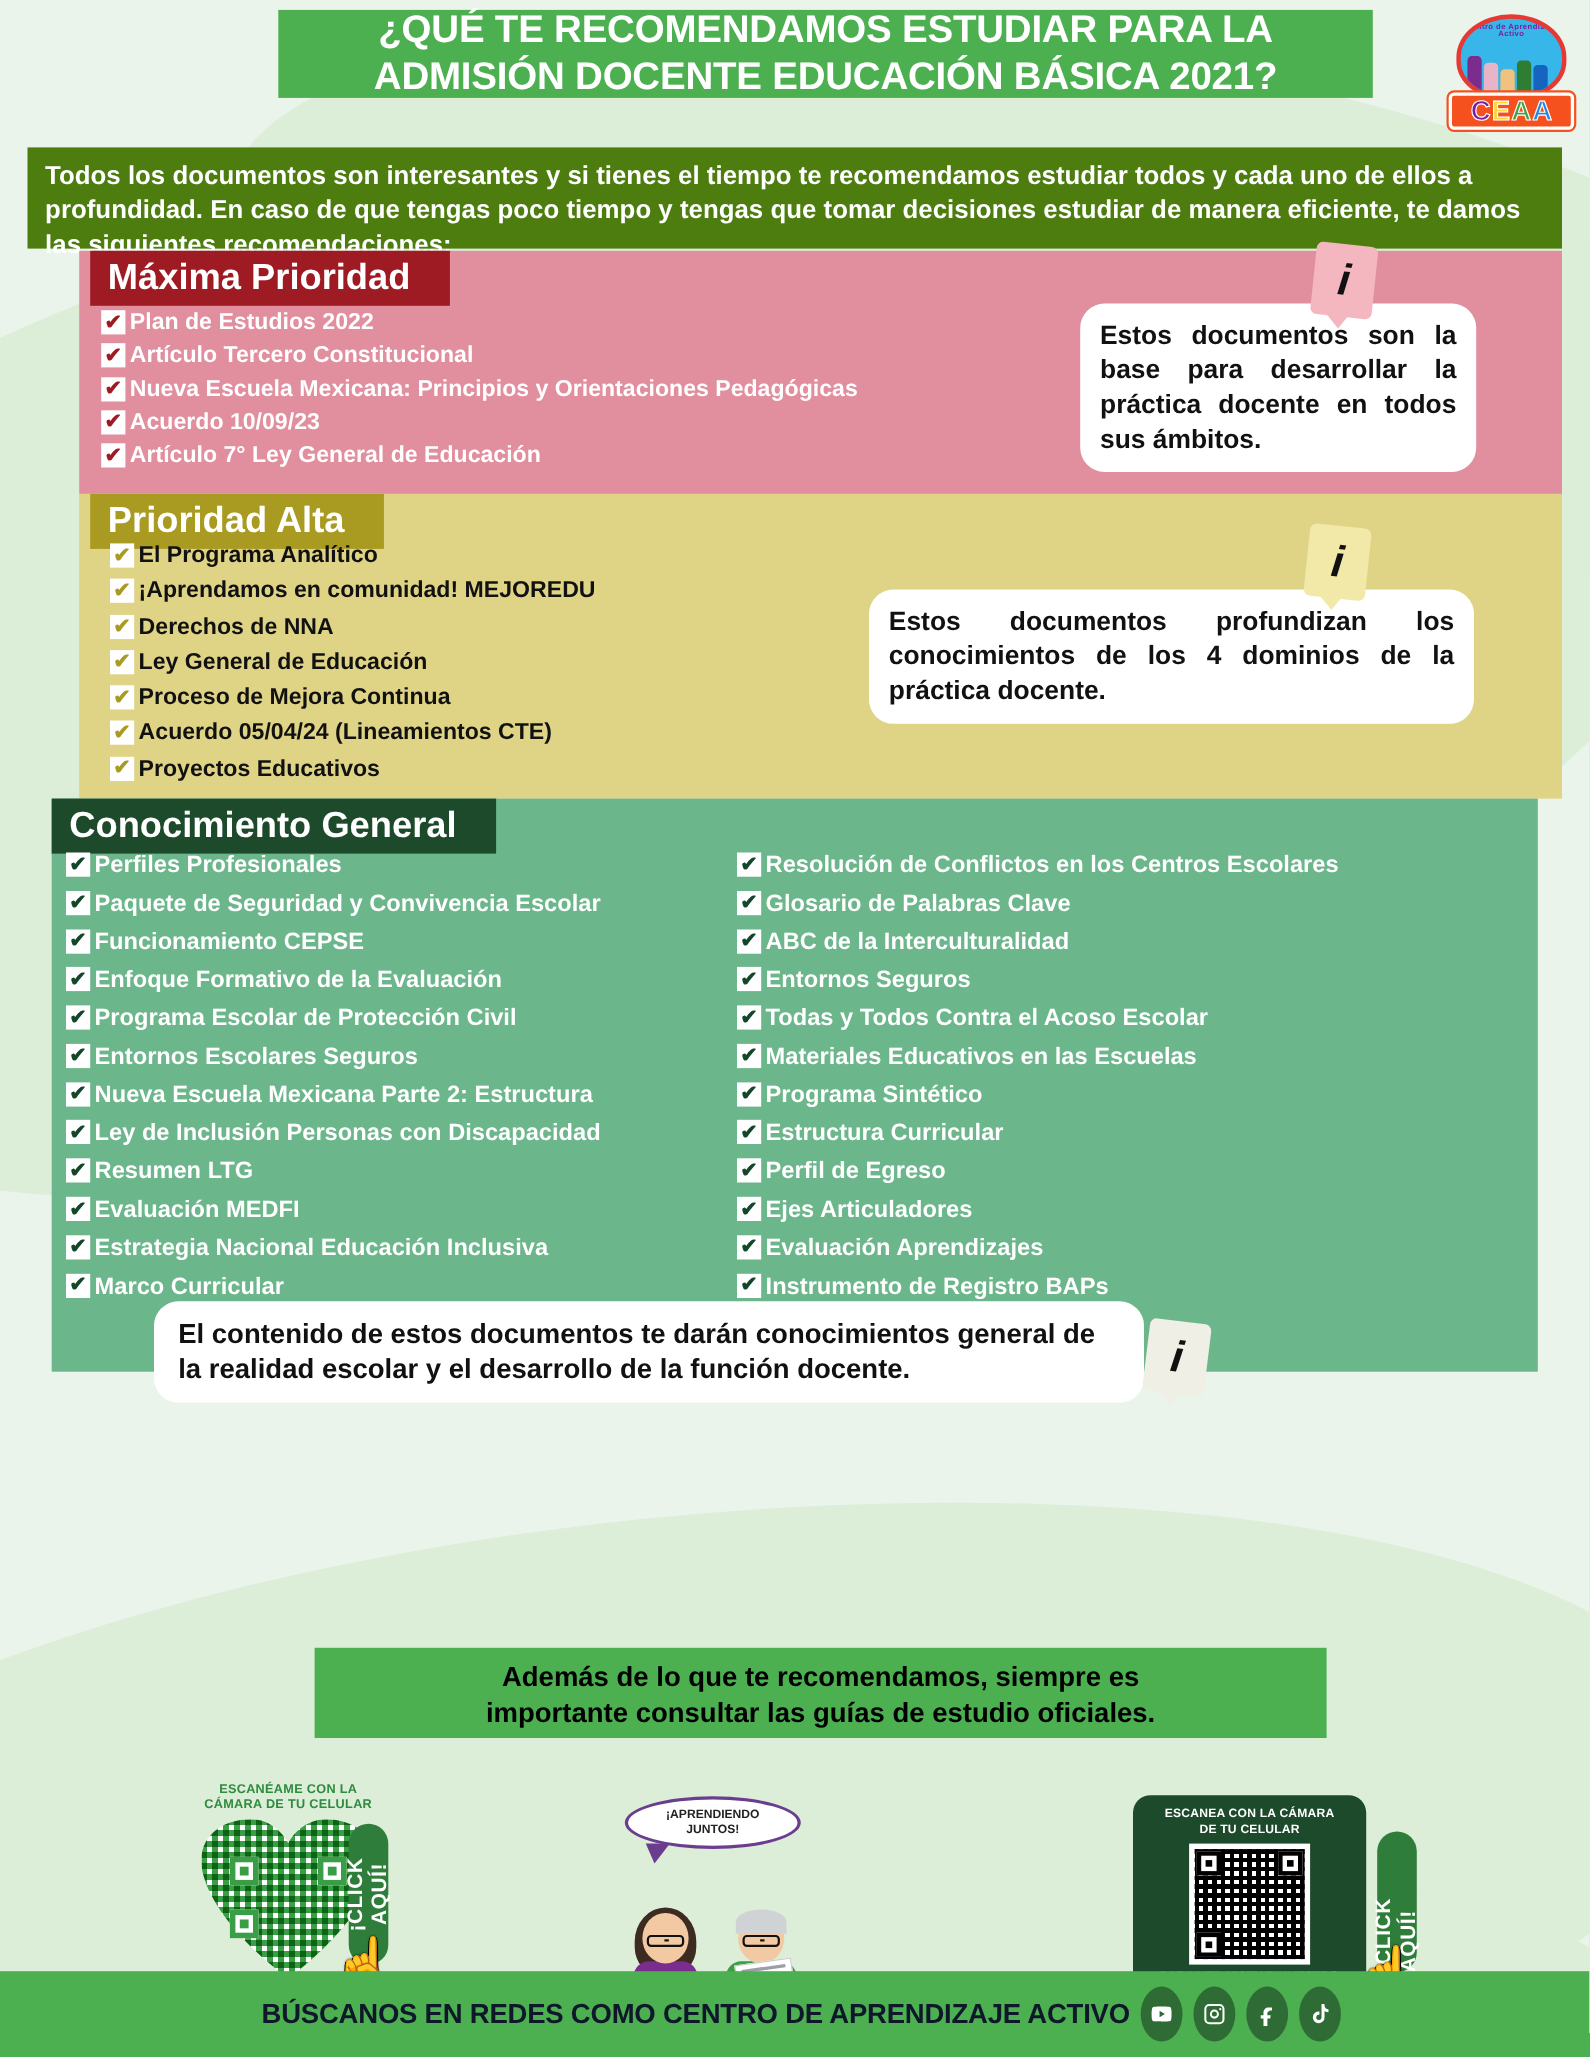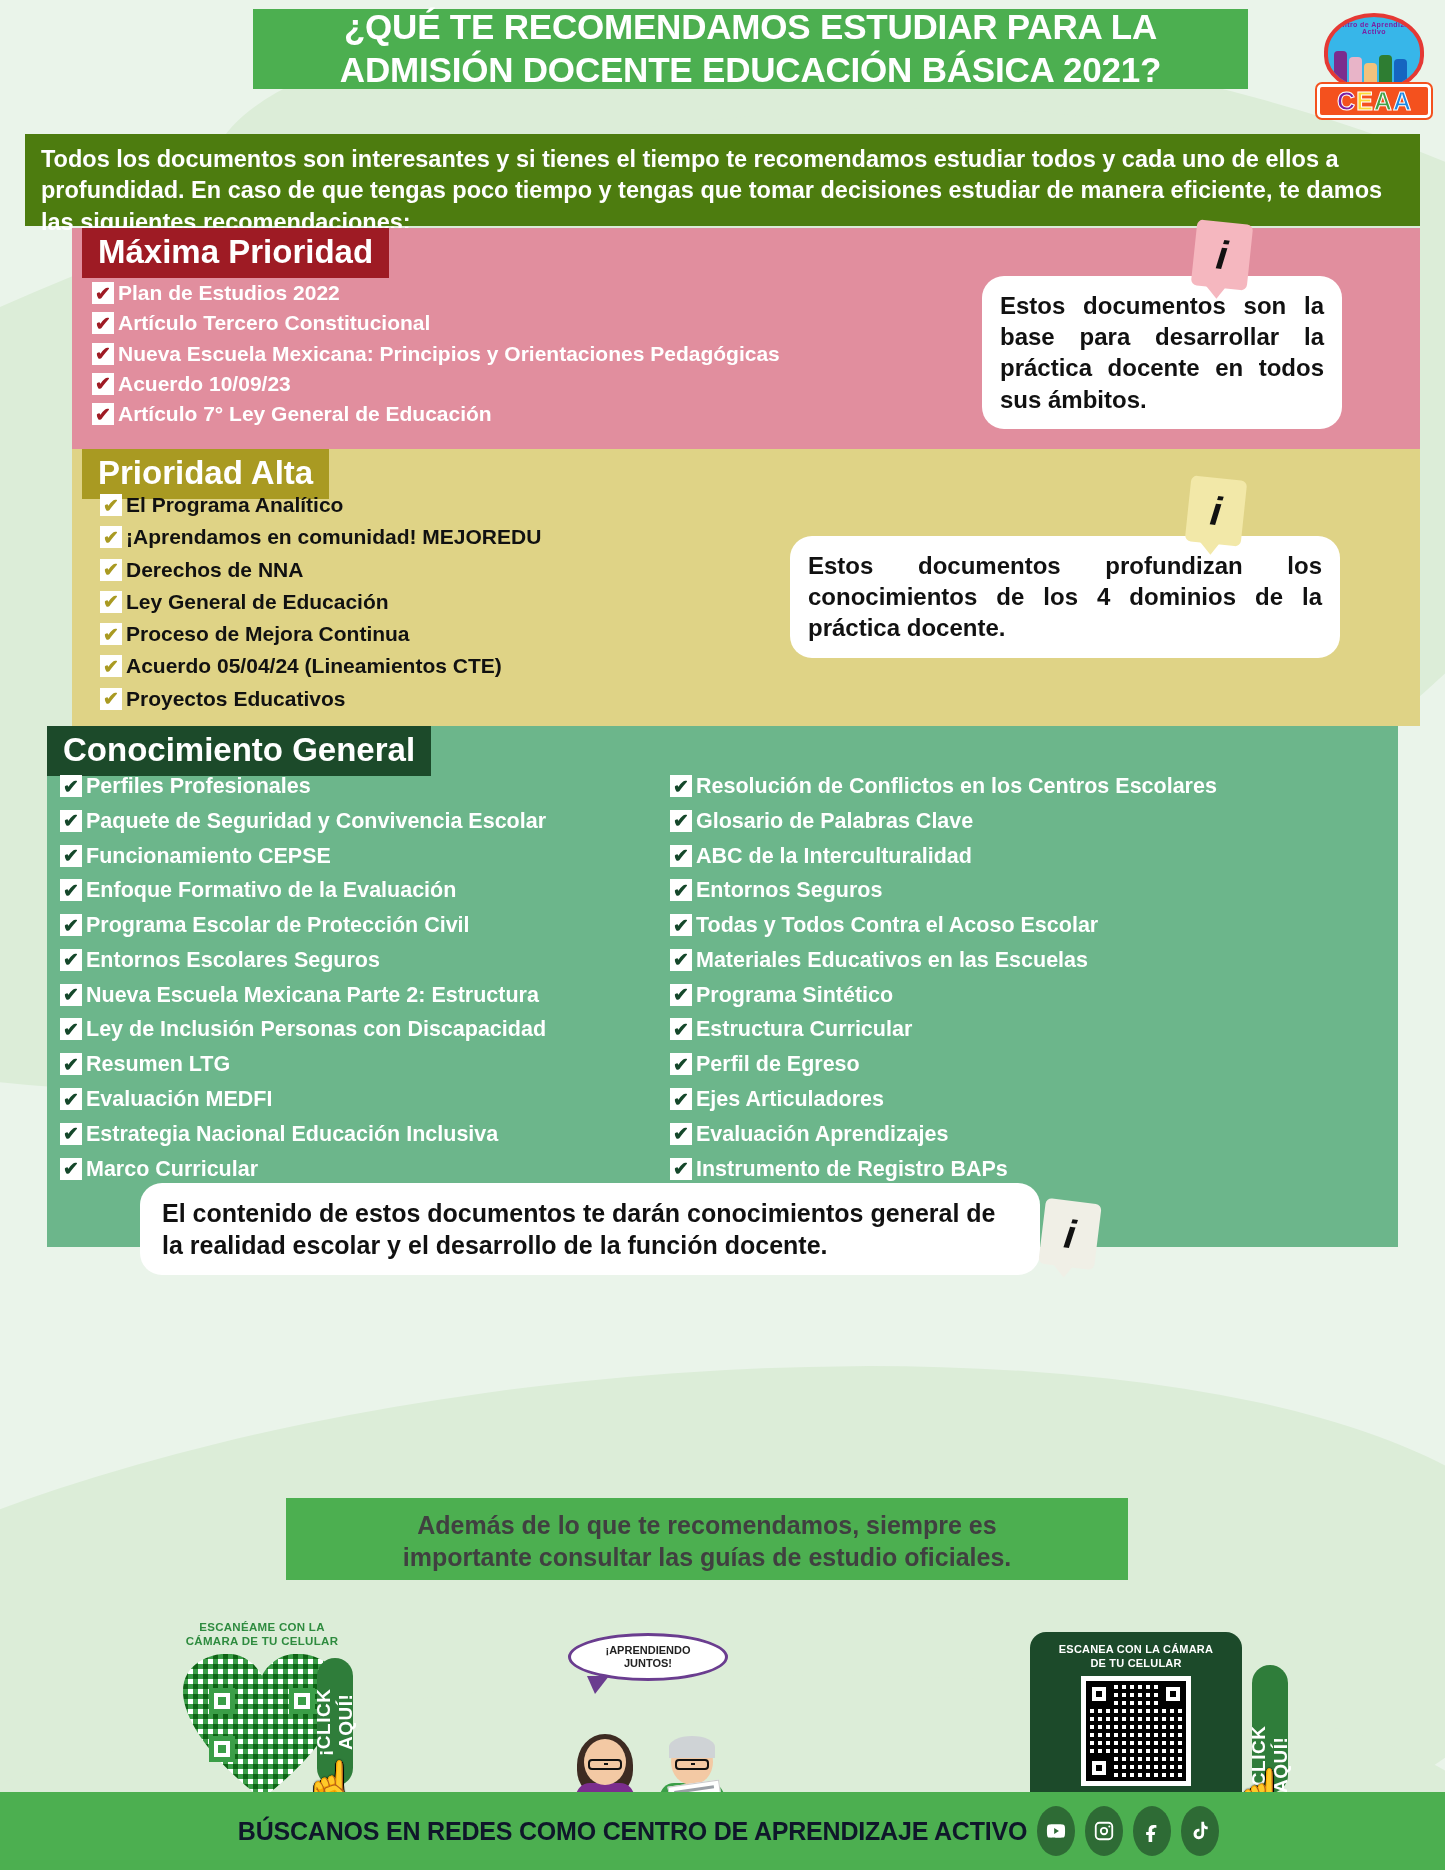--- a/index.html
+++ b/index.html
@@ -78,21 +78,21 @@
     position:absolute; left:72px; top:449px; width:1348px; height:277px;
     background:#dfd386;
   }
   .sec-green {
     position:absolute; left:47px; top:726px; width:1351px; height:521px;
     background:#6cb68b;
   }
 
   .sec-title {
     display:inline-block; color:#fff; font-weight:bold;
-    font-size:33px; line-height:1; padding:7px 16px 10px 16px;
+    font-size:33px; line-height:1; padding:7px 36px 10px 16px;
   }
   .t-pink { background:#9e1b24; margin-left:10px; }
   .t-yellow { background:#a99a22; margin-left:10px; }
   .t-green { background:#1c4a2a; margin-left:0px; }
 
   .list { margin-top:2px; }
   .item { display:flex; align-items:flex-start; gap:4px; }
   .chk {
     flex:0 0 auto; width:22px; height:22px; background:#fff;
     display:flex; align-items:center; justify-content:center;
@@ -147,22 +147,22 @@
   .co-pink { left:982px; top:276px; width:360px; }
   .co-pink .tag { right:92px; top:-54px; }
   .co-yellow { left:790px; top:536px; width:550px; }
   .co-yellow .tag { right:96px; top:-58px; }
   .co-green { left:140px; top:1183px; width:900px; }
   .co-green .tag { right:-58px; top:18px; transform:rotate(7deg); }
   .co-green .bubble { font-size:25px; text-align:left; line-height:1.28; padding:14px 22px; }
 
   
   .closing {
-    position:absolute; left:286px; top:1498px; width:842px; height:82px;
-    background:#4caf50; color:#404040; font-size:25px; font-weight:bold;
+    position:absolute; left:286px; top:1498px; width:920px; height:82px;
+    background:#4caf50; color:#000000; font-size:25px; font-weight:bold;
     line-height:1.28; text-align:center; padding-top:11px;
   }
 
   
   .promo-left { position:absolute; left:162px; top:1620px; width:200px; text-align:center; }
   .promo-left .cap {
     font-size:11.5px; font-weight:bold; color:#2e8b3f; letter-spacing:0.3px; line-height:1.25;
   }
   .heart-qr {
     width:158px; height:145px; margin:5px auto 2px auto; position:relative;

